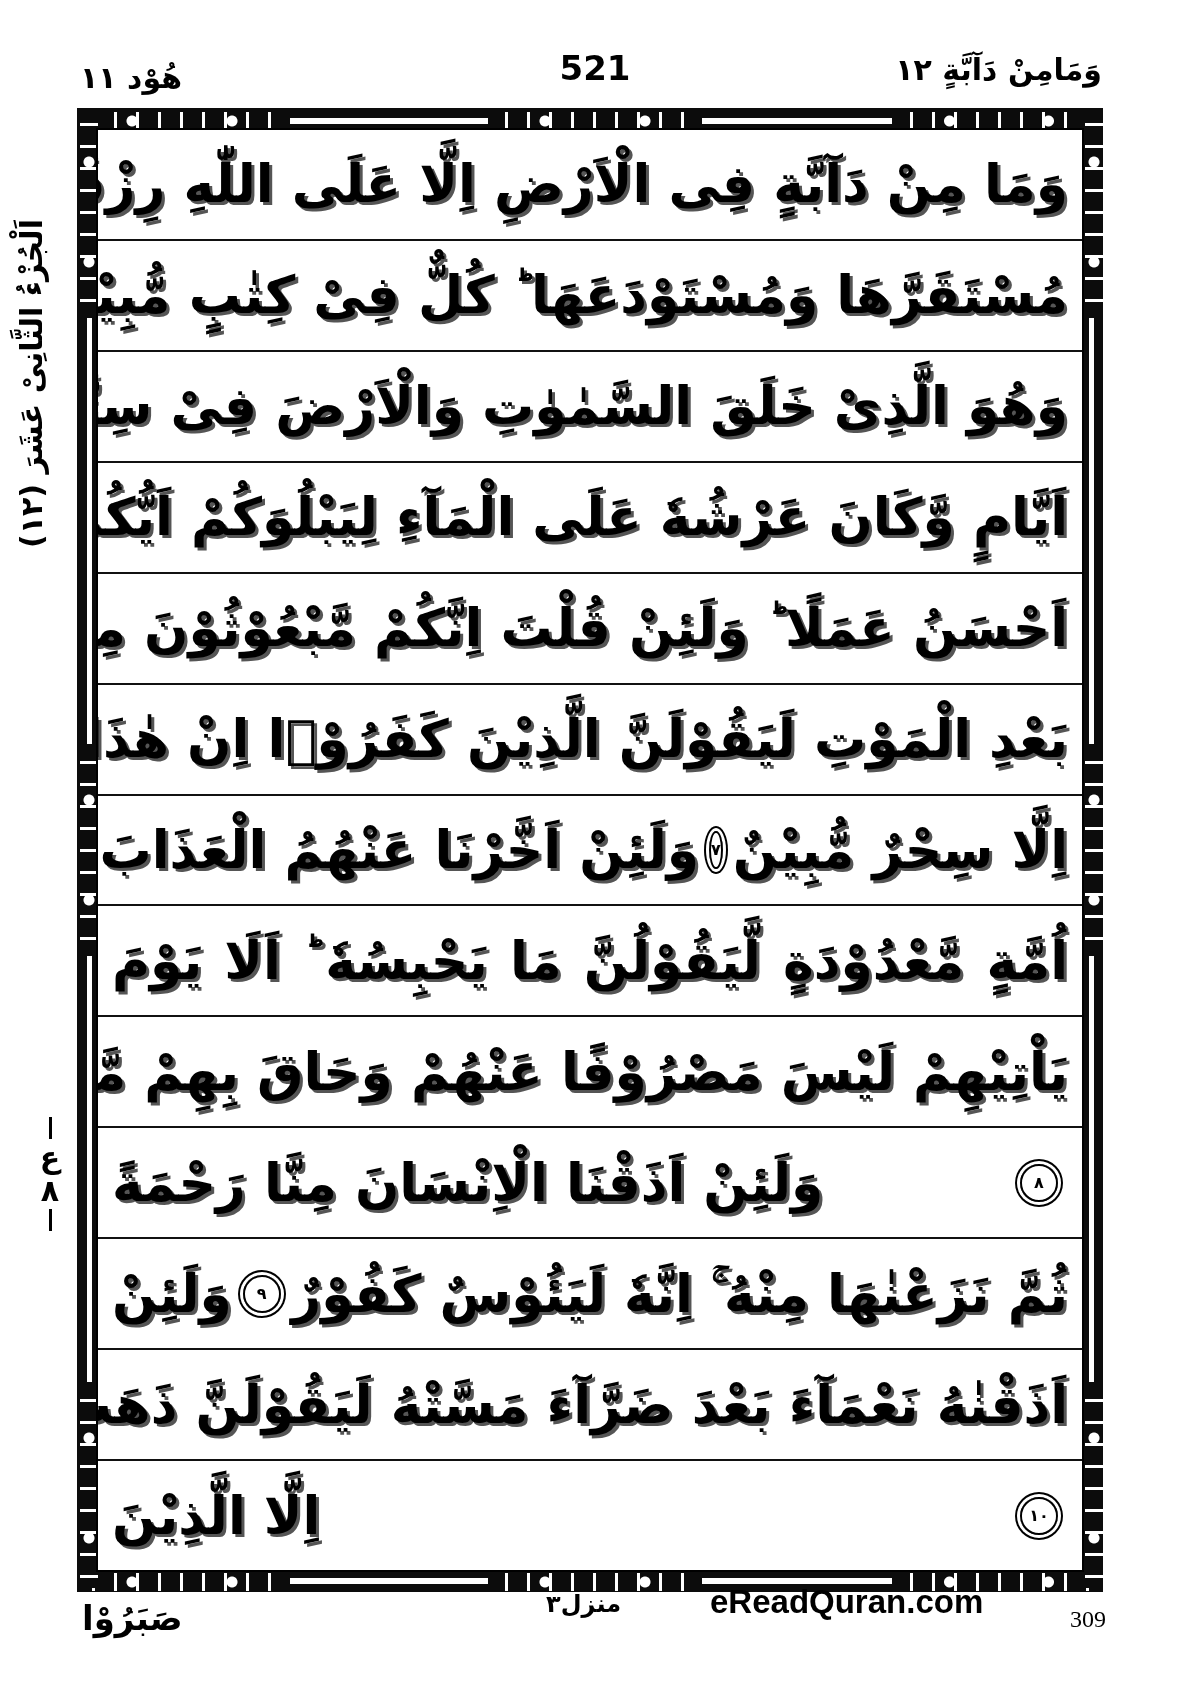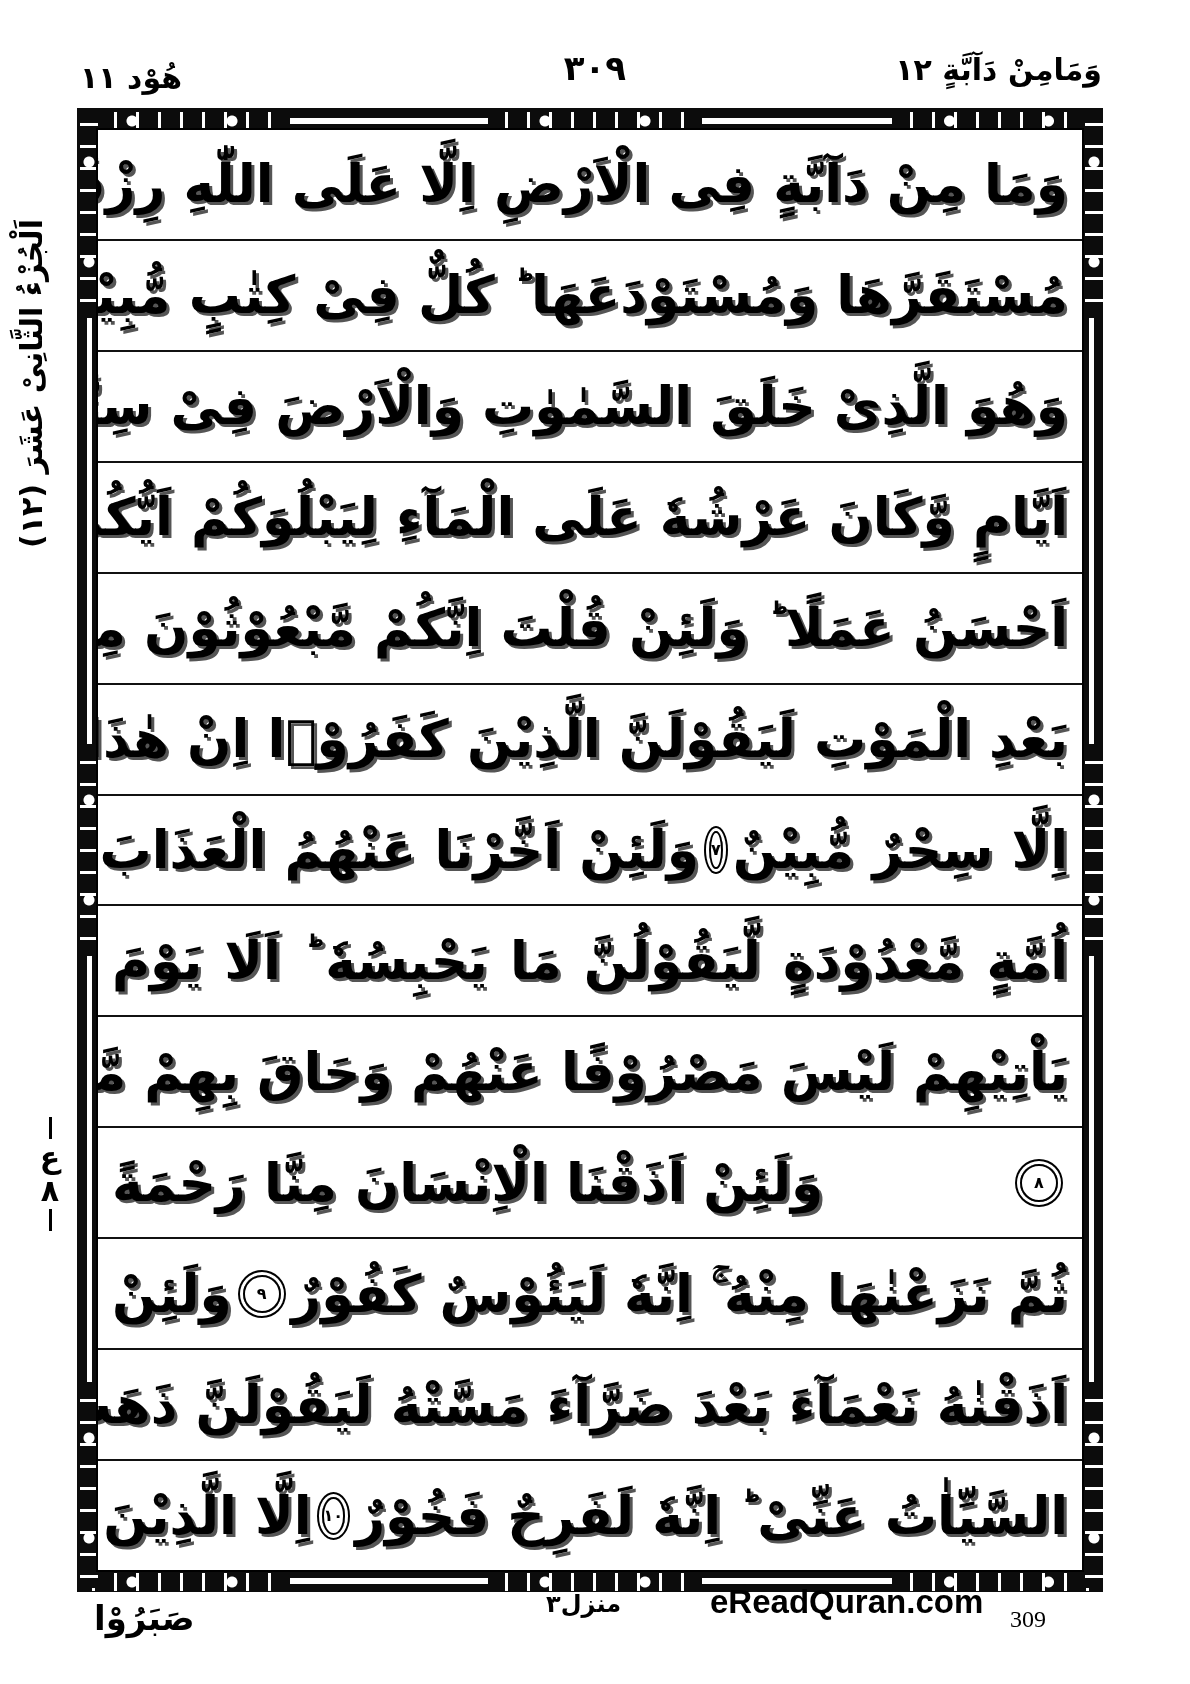--- a/index.html
+++ b/index.html
@@ -49,30 +49,30 @@
   
   .margin-juz { position: absolute; left: 14px; top: 128px; width: 50px; height: 420px;
                 writing-mode: vertical-rl; transform: rotate(180deg); font-weight: bold;
                 font-size: 30px; white-space: nowrap; direction: rtl; text-align: left; }
   .margin-ruku { position: absolute; left: 30px; top: 1115px; width: 40px; font-weight: bold; font-size: 30px;
                  text-align: center; line-height: 1.1; }
   .margin-ruku .bar { display: block; width: 3px; height: 22px; background: #000; margin: 2px auto; }
 
   
   .ftr { position: absolute; top: 1596px; white-space: nowrap; }
-  .ftr-left { left: 82px; font-size: 34px; font-weight: bold; direction: rtl; top: 1598px; margin-left: 12px; }
+  .ftr-left { left: 82px; font-size: 34px; font-weight: bold; direction: rtl; top: 1598px; }
   .ftr-manzil { left: 546px; font-size: 24px; font-weight: bold; direction: rtl; top: 1590px; }
   .ftr-site { left: 710px; font-family: "Liberation Sans", sans-serif; font-weight: bold; font-size: 33px; top: 1583px; letter-spacing: 0px; }
-  .ftr-page { left: 1010px; font-family: "Liberation Serif", serif; font-size: 24px; top: 1606px; }
+  .ftr-page { left: 1070px; font-family: "Liberation Serif", serif; font-size: 24px; top: 1606px; }
 </style>
 </head>
 <body>
 
 <div class="hdr hdr-right">وَمَامِنْ دَآبَّةٍ ١٢</div>
-<div class="hdr hdr-center">٣٠٩</div>
+<div class="hdr hdr-center">521</div>
 <div class="hdr hdr-left">هُوْد ١١</div>
 
 <div class="margin-juz">اَلْجُزْءُ الثَّانِیْ عَشَرَ (١٢)</div>
 <div class="margin-ruku">
   <span class="bar"></span>
   <div>ع</div>
   <div>٨</div>
   <span class="bar"></span>
 </div>
 
@@ -141,21 +141,20 @@
     </div>
     <div class="row">
       <span class="line-text" style="width:auto;">ثُمَّ نَزَعْنٰهَا مِنْهُ ۚ اِنَّهٗ لَیَئُوْسٌ كَفُوْرٌ</span>
       <span class="ayah-marker">٩</span>
       <span class="line-text" style="width:auto;">وَلَئِنْ</span>
     </div>
     <div class="row">
       <span class="line-text">اَذَقْنٰهُ نَعْمَآءَ بَعْدَ ضَرَّآءَ مَسَّتْهُ لَیَقُوْلَنَّ ذَهَبَ</span>
     </div>
     <div class="row">
-      <span class="line-text" style="width:auto;">السَّیِّاٰتُ عَنِّیْ ؕ اِنَّهٗ لَفَرِحٌ فَخُوْرٌ</span>
       <span class="ayah-marker">١٠</span>
       <span class="line-text" style="width:auto;">اِلَّا الَّذِیْنَ</span>
     </div>
   </div>
 </div>
 
 <div class="ftr ftr-left">صَبَرُوْا</div>
 <div class="ftr ftr-manzil">منزل٣</div>
 <div class="ftr ftr-site">eReadQuran.com</div>
 <div class="ftr ftr-page">309</div>

